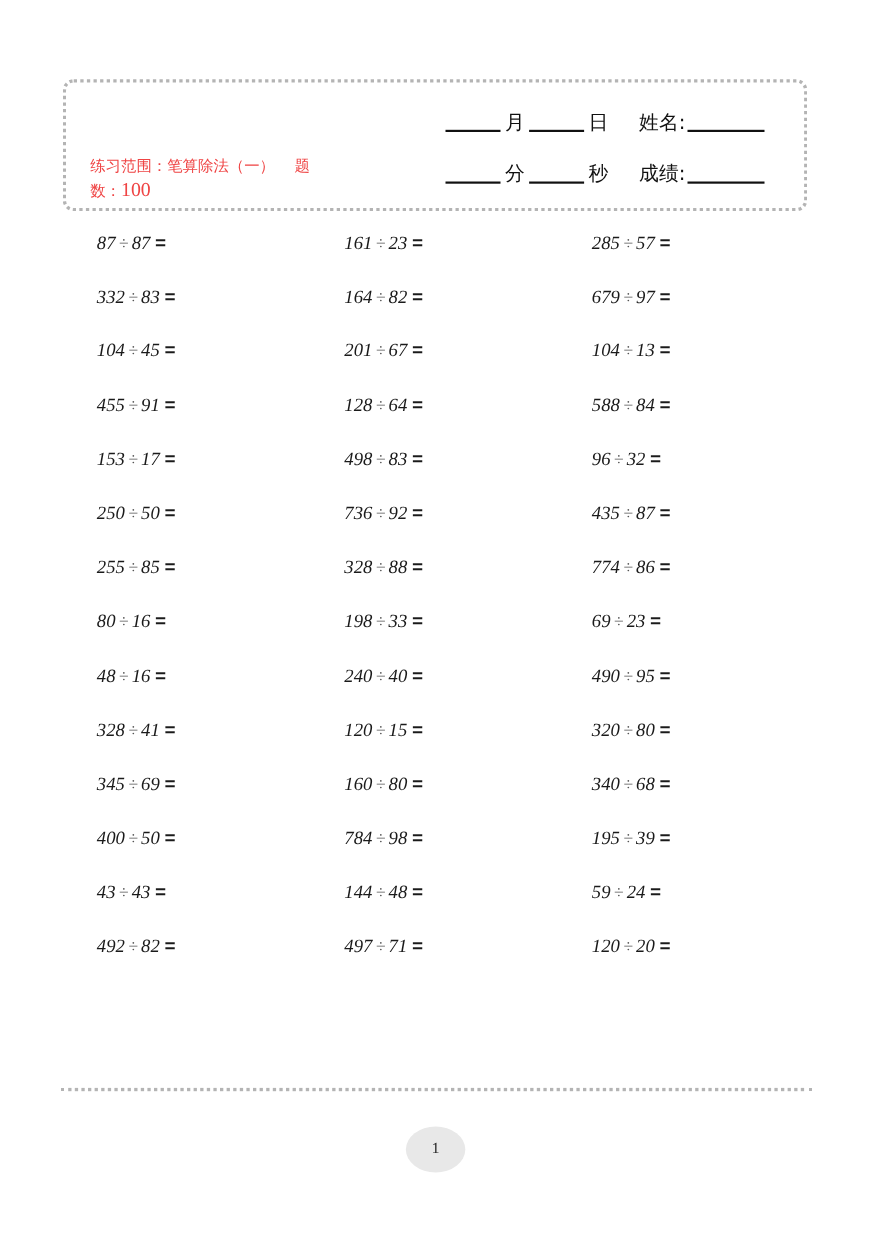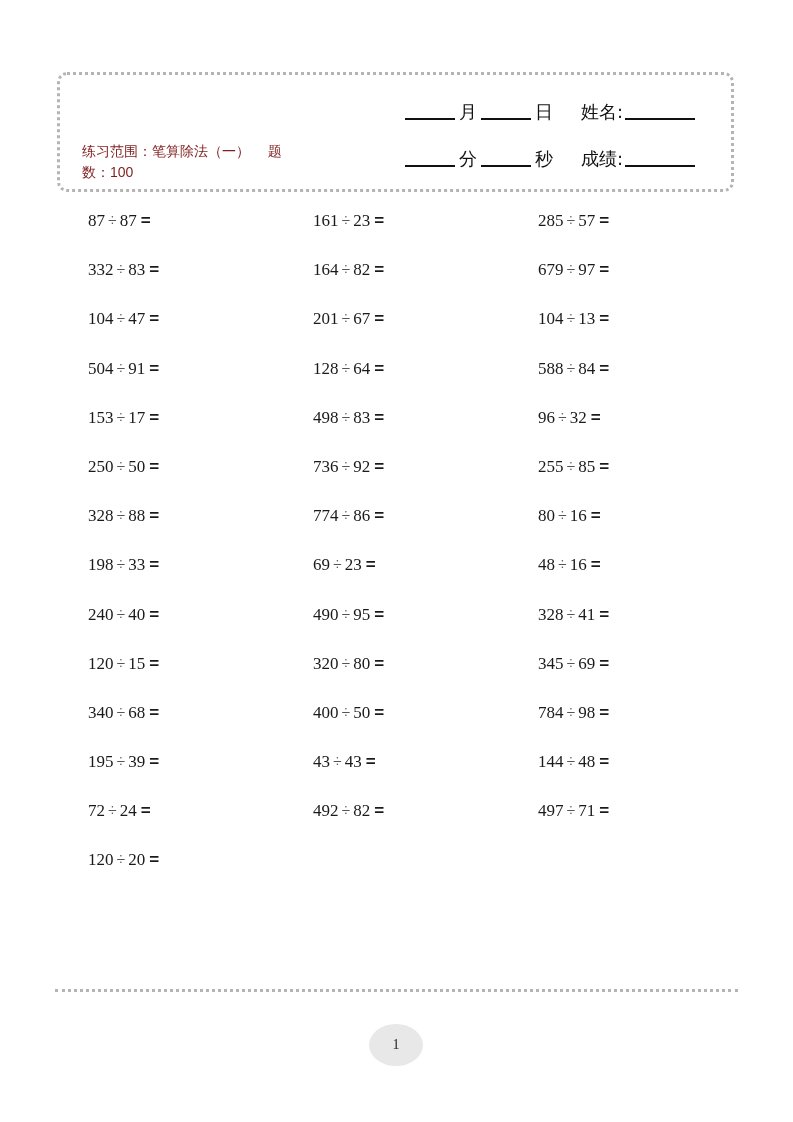--- a/index.html
+++ b/index.html
@@ -26,25 +26,25 @@
       box-sizing: border-box;
     }
     .scope {
       position: absolute;
       left: 22px;
       top: 66px;
       width: 240px;
       font-family: "DejaVu Sans", "Liberation Sans", sans-serif;
       font-size: 14px;
       line-height: 21px;
-      color: #7f1d1d;
+      color: #ef4444;
     }
     .scope .count-val {
-      font-family: Liberation Sans, sans-serif;
-      font-size: 14px;
+      font-family: Liberation Serif, serif;
+      font-size: 18px;
       margin-top: 36px;
     }
     .fields {
       position: absolute;
       left: 345px;
       font-family: "DejaVu Sans", "Liberation Sans", sans-serif;
       font-size: 18px;
       color: #111;
       display: flex;
       align-items: flex-end;
@@ -63,20 +63,21 @@
     .unit { margin: 0 4px 0 4px; line-height: 26px; }
     .gap { width: 24px; display: inline-block; }
     .problems {
       position: absolute;
       left: 88px;
       top: 209px;
       width: 660px;
       display: grid;
       grid-template-columns: 225px 225px 210px;
       grid-auto-rows: 49.2px;
+      font-style: italic;
     }
     .problem {
       font-size: 17px;
       line-height: 24px;
       white-space: nowrap;
     }
     .problem .op { color: #555; margin: 0 3px; font-size: 16px; }
     .problem .eq { font-weight: bold; font-family: "Liberation Sans", sans-serif; margin-left: 4px; }
     .footer-rule {
       position: absolute;
@@ -130,51 +131,53 @@
   </div>
 </div>
 
 <div class="problems" id="problems">
     <div class="problem"><span>87</span><span class="op">÷</span><span>87</span><span class="eq">=</span></div>
     <div class="problem"><span>161</span><span class="op">÷</span><span>23</span><span class="eq">=</span></div>
     <div class="problem"><span>285</span><span class="op">÷</span><span>57</span><span class="eq">=</span></div>
     <div class="problem"><span>332</span><span class="op">÷</span><span>83</span><span class="eq">=</span></div>
     <div class="problem"><span>164</span><span class="op">÷</span><span>82</span><span class="eq">=</span></div>
     <div class="problem"><span>679</span><span class="op">÷</span><span>97</span><span class="eq">=</span></div>
-    <div class="problem"><span>104</span><span class="op">÷</span><span>47</span><span class="eq">=</span></div>
+    <div class="problem"><span>104</span><span class="op">÷</span><span>45</span><span class="eq">=</span></div>
     <div class="problem"><span>201</span><span class="op">÷</span><span>67</span><span class="eq">=</span></div>
     <div class="problem"><span>104</span><span class="op">÷</span><span>13</span><span class="eq">=</span></div>
-    <div class="problem"><span>504</span><span class="op">÷</span><span>91</span><span class="eq">=</span></div>
+    <div class="problem"><span>455</span><span class="op">÷</span><span>91</span><span class="eq">=</span></div>
     <div class="problem"><span>128</span><span class="op">÷</span><span>64</span><span class="eq">=</span></div>
     <div class="problem"><span>588</span><span class="op">÷</span><span>84</span><span class="eq">=</span></div>
     <div class="problem"><span>153</span><span class="op">÷</span><span>17</span><span class="eq">=</span></div>
     <div class="problem"><span>498</span><span class="op">÷</span><span>83</span><span class="eq">=</span></div>
     <div class="problem"><span>96</span><span class="op">÷</span><span>32</span><span class="eq">=</span></div>
     <div class="problem"><span>250</span><span class="op">÷</span><span>50</span><span class="eq">=</span></div>
     <div class="problem"><span>736</span><span class="op">÷</span><span>92</span><span class="eq">=</span></div>
+    <div class="problem"><span>435</span><span class="op">÷</span><span>87</span><span class="eq">=</span></div>
     <div class="problem"><span>255</span><span class="op">÷</span><span>85</span><span class="eq">=</span></div>
     <div class="problem"><span>328</span><span class="op">÷</span><span>88</span><span class="eq">=</span></div>
     <div class="problem"><span>774</span><span class="op">÷</span><span>86</span><span class="eq">=</span></div>
     <div class="problem"><span>80</span><span class="op">÷</span><span>16</span><span class="eq">=</span></div>
     <div class="problem"><span>198</span><span class="op">÷</span><span>33</span><span class="eq">=</span></div>
     <div class="problem"><span>69</span><span class="op">÷</span><span>23</span><span class="eq">=</span></div>
     <div class="problem"><span>48</span><span class="op">÷</span><span>16</span><span class="eq">=</span></div>
     <div class="problem"><span>240</span><span class="op">÷</span><span>40</span><span class="eq">=</span></div>
     <div class="problem"><span>490</span><span class="op">÷</span><span>95</span><span class="eq">=</span></div>
     <div class="problem"><span>328</span><span class="op">÷</span><span>41</span><span class="eq">=</span></div>
     <div class="problem"><span>120</span><span class="op">÷</span><span>15</span><span class="eq">=</span></div>
     <div class="problem"><span>320</span><span class="op">÷</span><span>80</span><span class="eq">=</span></div>
     <div class="problem"><span>345</span><span class="op">÷</span><span>69</span><span class="eq">=</span></div>
+    <div class="problem"><span>160</span><span class="op">÷</span><span>80</span><span class="eq">=</span></div>
     <div class="problem"><span>340</span><span class="op">÷</span><span>68</span><span class="eq">=</span></div>
     <div class="problem"><span>400</span><span class="op">÷</span><span>50</span><span class="eq">=</span></div>
     <div class="problem"><span>784</span><span class="op">÷</span><span>98</span><span class="eq">=</span></div>
     <div class="problem"><span>195</span><span class="op">÷</span><span>39</span><span class="eq">=</span></div>
     <div class="problem"><span>43</span><span class="op">÷</span><span>43</span><span class="eq">=</span></div>
     <div class="problem"><span>144</span><span class="op">÷</span><span>48</span><span class="eq">=</span></div>
-    <div class="problem"><span>72</span><span class="op">÷</span><span>24</span><span class="eq">=</span></div>
+    <div class="problem"><span>59</span><span class="op">÷</span><span>24</span><span class="eq">=</span></div>
     <div class="problem"><span>492</span><span class="op">÷</span><span>82</span><span class="eq">=</span></div>
     <div class="problem"><span>497</span><span class="op">÷</span><span>71</span><span class="eq">=</span></div>
     <div class="problem"><span>120</span><span class="op">÷</span><span>20</span><span class="eq">=</span></div>
   </div>
 
 <div class="footer-rule"></div>
 
 <div class="page-badge">
   <span>1</span>
 </div>

